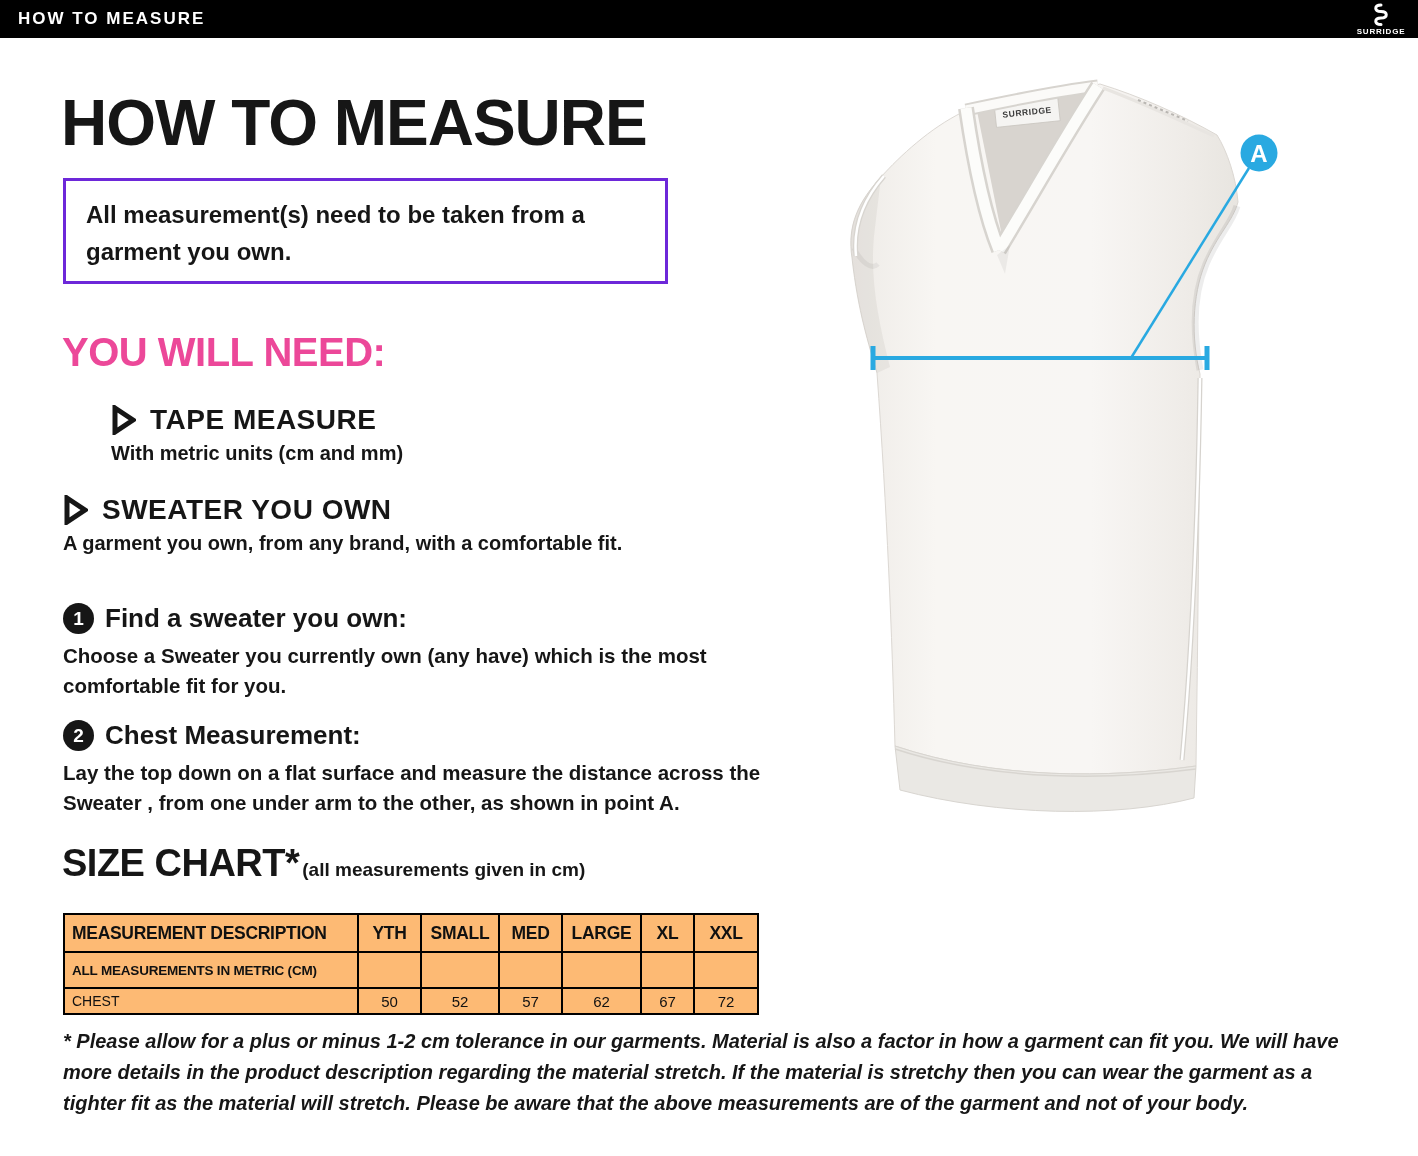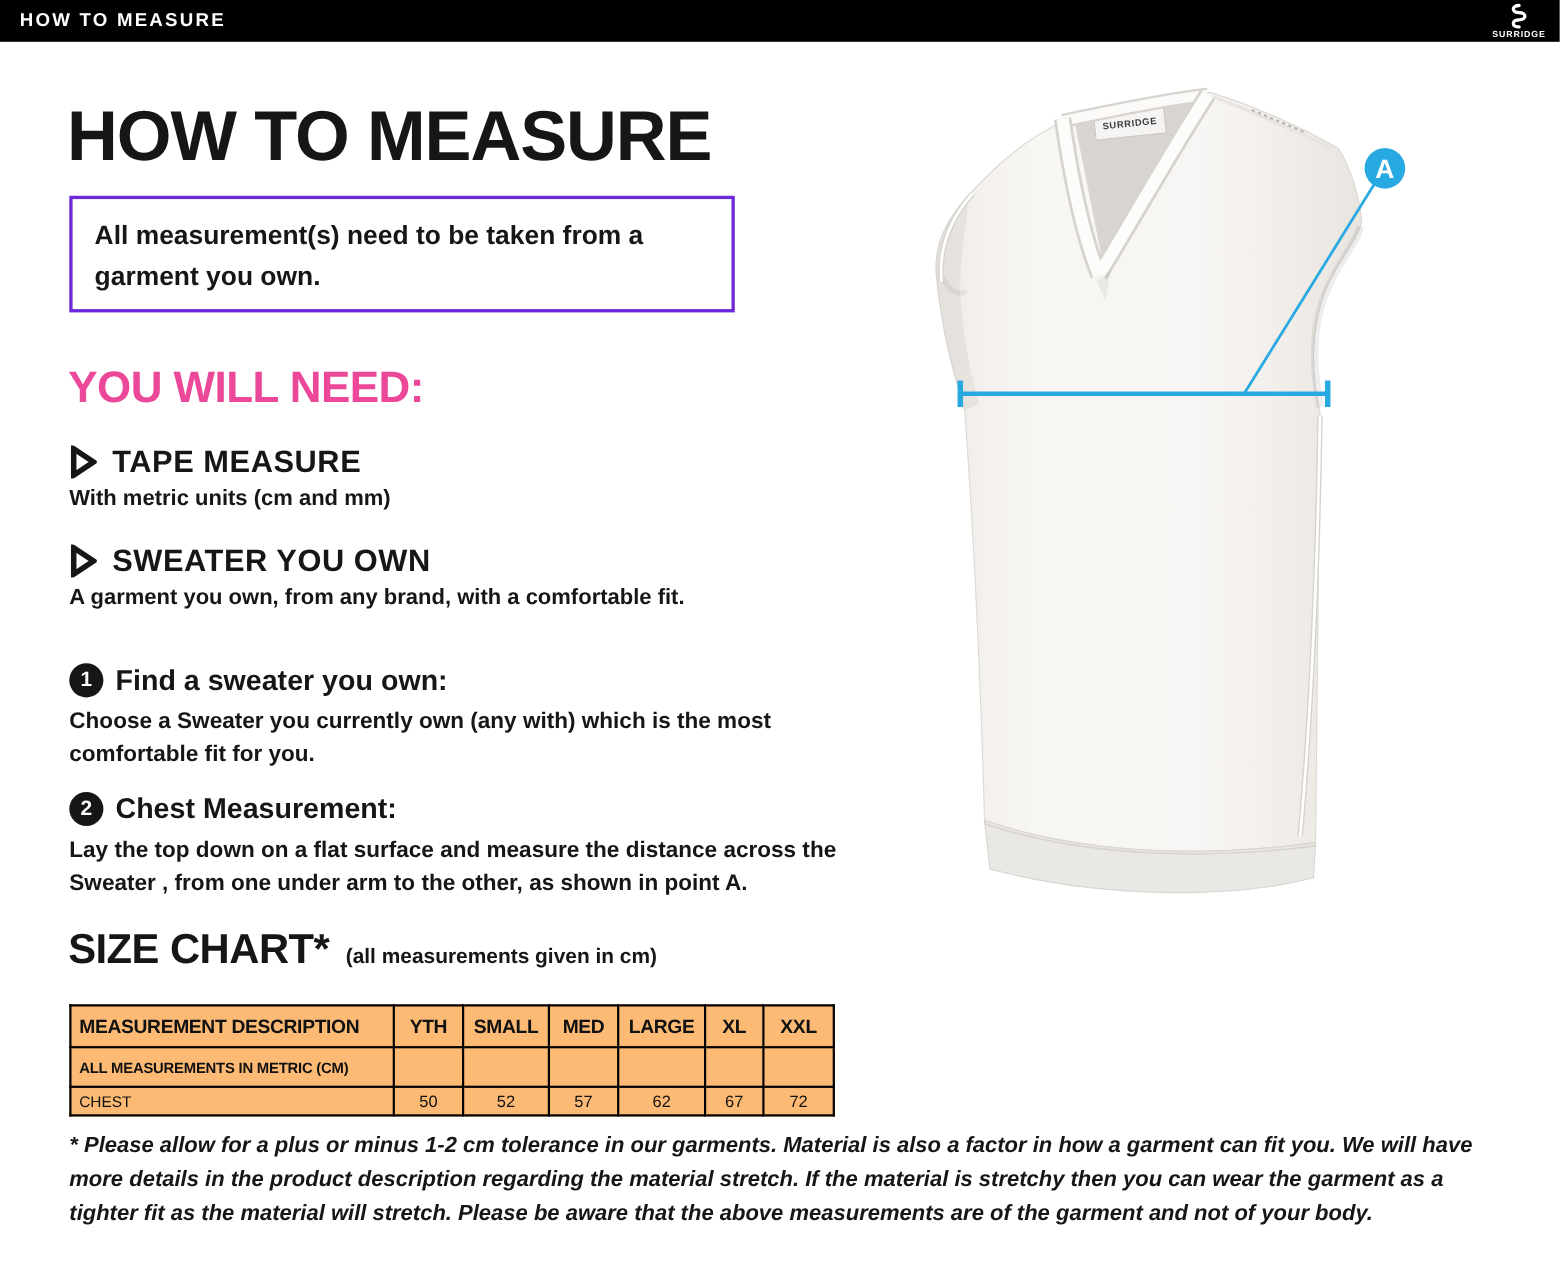--- a/index.html
+++ b/index.html
@@ -35,41 +35,41 @@
   }
   .notice-box p { font-size:24px; font-weight:700; line-height:37px; color:#161616; }
 
   .ywn-heading {
     position:absolute; left:62px; top:330px;
     font-size:40px; font-weight:700; letter-spacing:-0.5px; color:#ec4899;
     white-space:nowrap;
   }
 
   .need-item { position:absolute; left:63px; }
-  .need-item.n0 { top:404px; }
+  .need-item.n0 { top:404px;margin-left:48px; }
   .need-item.n1 { top:494px; }
   .need-head { display:flex; align-items:center; gap:14px; }
   .tri-icon { width:25px; height:30px; flex:0 0 auto; }
   .need-title { font-size:28px; font-weight:700; letter-spacing:0.5px; color:#161616; white-space:nowrap; }
   .need-desc { font-size:20px; font-weight:700; color:#161616; margin-top:6px; white-space:nowrap; }
 
   .step { position:absolute; left:63px; }
   .step.s0 { top:603px; }
   .step.s1 { top:720px; }
   .step-head { display:flex; align-items:center; gap:11px; }
   .step-num {
     width:31px; height:31px; border-radius:50%; background:#161616;
     color:#fff; font-size:19px; font-weight:700;
     display:flex; align-items:center; justify-content:center; flex:0 0 auto;
   }
   .step-title { font-size:26px; font-weight:700; color:#161616; white-space:nowrap; }
   .step-desc { font-size:20.5px; font-weight:700; line-height:30px; color:#161616; margin-top:7px; width:700px; }
 
   .size-chart-heading {
-    position:absolute; left:62px; top:842px; display:flex; align-items:baseline; gap:15px;
+    position:absolute; left:62px; top:842px; display:flex; align-items:baseline; gap:3px;
   }
   .size-chart-heading .big { font-size:38px; font-weight:700; letter-spacing:-0.5px; color:#161616; white-space:nowrap; }
   .size-chart-heading .small { font-size:19px; font-weight:700; color:#161616; white-space:nowrap; }
 
   
   .size-table {
     position:absolute; left:63px; top:913px;
     border-collapse:collapse; table-layout:fixed; width:694px;
     background:#fdba74;
   }
@@ -144,21 +144,21 @@
     <div class="need-title">SWEATER YOU OWN</div>
   </div>
   <div class="need-desc">A garment you own, from any brand, with a comfortable fit.</div>
 </div>
 
 <div class="step s0">
   <div class="step-head">
     <div class="step-num">1</div>
     <div class="step-title">Find a sweater you own:</div>
   </div>
-  <div class="step-desc">Choose a Sweater you currently own (any with) which is the most comfortable fit for you.</div>
+  <div class="step-desc">Choose a Sweater you currently own (any have) which is the most comfortable fit for you.</div>
 </div>
 
 <div class="step s1">
   <div class="step-head">
     <div class="step-num">2</div>
     <div class="step-title">Chest Measurement:</div>
   </div>
   <div class="step-desc">Lay the top down on a flat surface and measure the distance across the Sweater , from one under arm to the other, as shown in point A.</div>
 </div>
 

